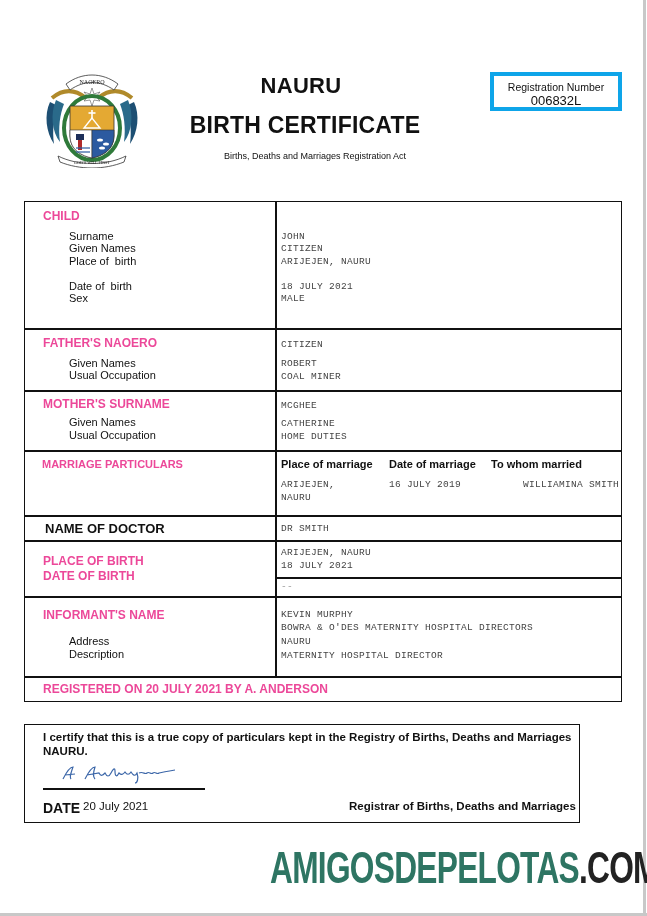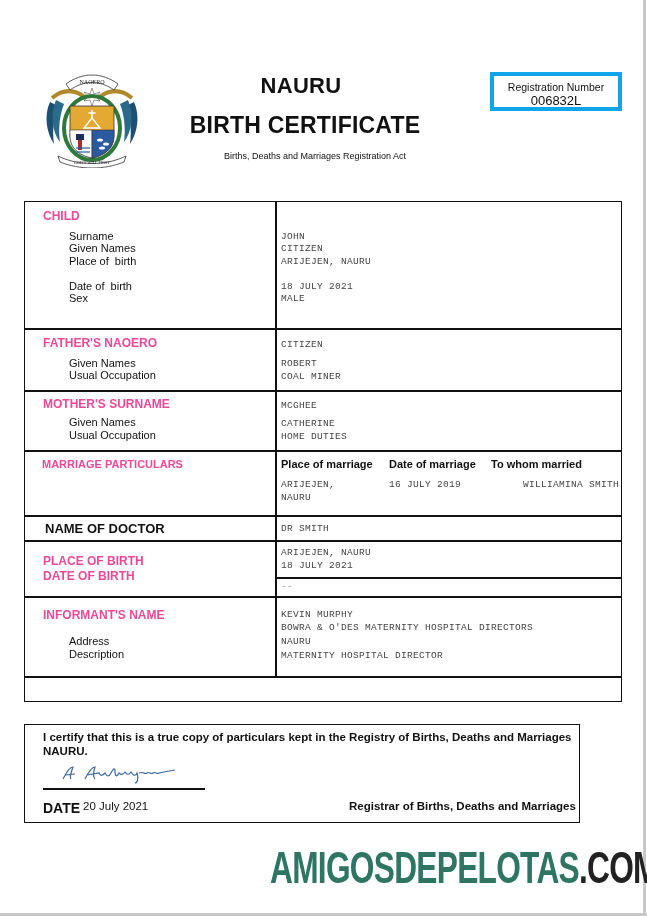--- a/index.html
+++ b/index.html
@@ -152,20 +152,21 @@
   <div class="val" style="left:256px; top:378px; color:#999;">--</div>
 
   <div class="lab-bold" style="left:18px; top:406px;">INFORMANT'S NAME</div>
   <div class="val" style="left:256px; top:406px;">KEVIN MURPHY</div>
   <div class="val" style="left:256px; top:419px;">BOWRA &amp; O'DES MATERNITY HOSPITAL DIRECTORS</div>
   <div class="lab" style="left:44px; top:433px;">Address</div>
   <div class="val" style="left:256px; top:433px;">NAURU</div>
   <div class="lab" style="left:44px; top:446px;">Description</div>
   <div class="val" style="left:256px; top:447px;">MATERNITY HOSPITAL DIRECTOR</div>
 
+  <div class="lab-bold" style="left:18px; top:480px;">REGISTERED ON 20 JULY 2021 BY A. ANDERSON</div>
 </div>
 
 <div class="cert-box">
   <div class="cert-text">I certify that this is a true copy of particulars kept in the Registry of Births, Deaths and Marriages NAURU.</div>
   <svg class="sig" viewBox="0 0 130 24">
     <path d="M4 18 C8 10 12 6 14 6 C12 12 10 16 12 18 M6 14 L16 13" stroke="#3b66a8" stroke-width="1.2" fill="none"></path>
     <path d="M26 18 C30 10 34 6 36 6 C34 12 34 16 36 18 M28 14 L40 12 C42 16 44 14 46 12 C48 16 50 16 52 12 C54 8 56 6 56 10 C56 16 58 16 60 12 C62 14 64 14 66 11 C68 14 70 14 72 11 C74 14 76 16 78 12 C80 18 78 22 76 22 M80 12 C84 10 86 14 88 12 C90 10 92 14 94 12 C96 10 98 14 100 12 C104 11 110 10 116 9" stroke="#3b66a8" stroke-width="1.2" fill="none"></path>
   </svg>
   <div class="sig-line"></div>
   <div class="date-label">DATE</div>

